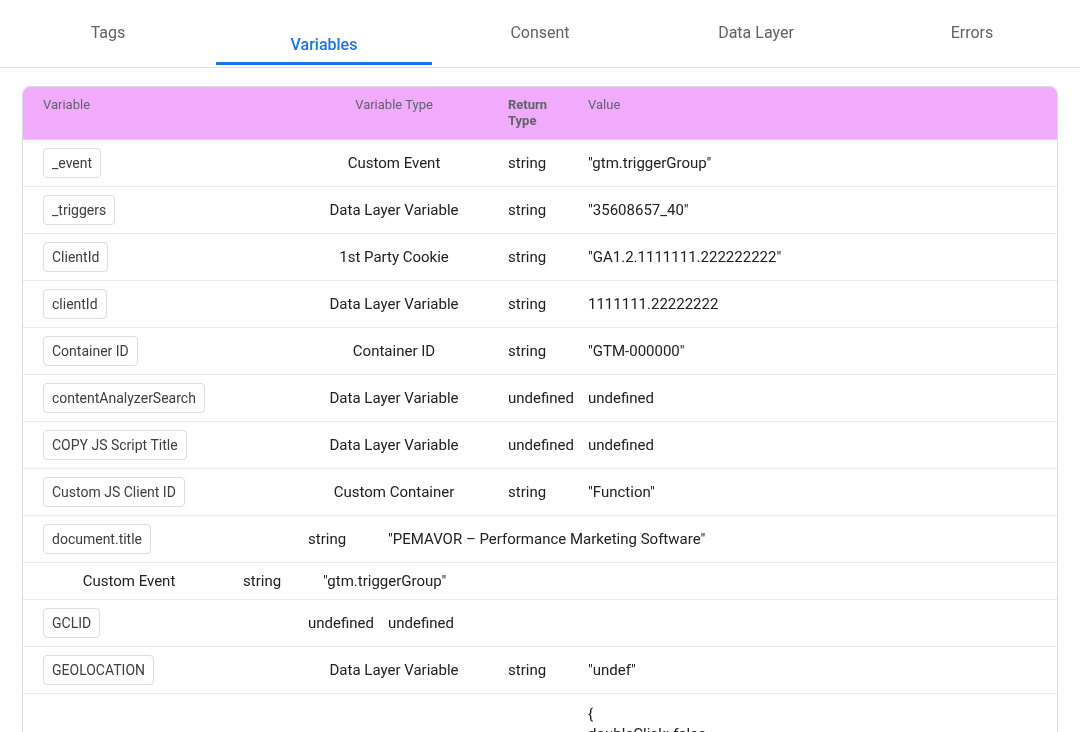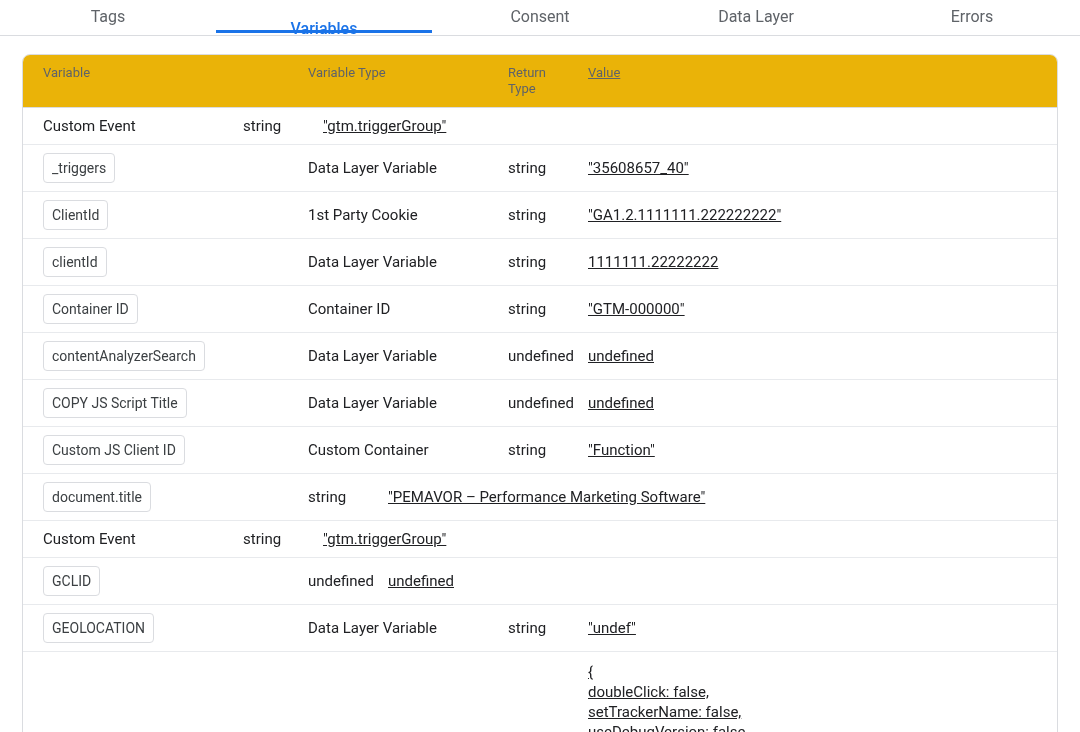--- a/index.html
+++ b/index.html
@@ -7,21 +7,21 @@
       font-family: Roboto, "Helvetica Neue", Arial, sans-serif;
       background: #fff;
       color: #202124;
       width: 1080px;
       height: 732px;
       overflow: hidden;
     }
     .tabs {
       display: flex;
       border-bottom: 1px solid #dadce0;
-      height: 36px;
+      height: 68px;
       align-items: stretch;
     }
     .tab {
       flex: 1;
       display: flex;
       align-items: center;
       justify-content: center;
       font-size: 16px;
       color: #5f6368;
       cursor: pointer;
@@ -43,29 +43,29 @@
     .panel {
       padding: 18px 22px 0 22px;
     }
     .table-wrap {
       border: 1px solid #dadce0;
       border-radius: 8px;
       overflow: hidden;
     }
     .thead {
       display: flex;
-      background: #eab308;
+      background: #f0abfc;
       border-bottom: 1px solid #dadce0;
       padding: 10px 0;
     }
     .th, .td { padding-left: 20px; padding-right: 8px; }
     .col-var { width: 265px; flex: 0 0 265px; }
-    .col-type { width: 200px; flex: 0 0 200px; }
+    .col-type { width: 200px; flex: 0 0 200px; text-align: center; }
     .col-ret { width: 80px; flex: 0 0 80px; }
-    .col-val { flex: 1; text-decoration: underline; }
+    .col-val { flex: 1; }
     .th {
       font-size: 13px;
       color: #5f6368;
       line-height: 16px;
     }
     .tbody .row {
       display: flex;
       align-items: center;
       border-bottom: 1px solid #e8eaed;
       padding: 8px 0;
@@ -101,26 +101,27 @@
     <div class="tab">Consent</div>
     <div class="tab">Data Layer</div>
     <div class="tab">Errors</div>
   </div>
 
 <div class="panel">
   <div class="table-wrap">
     <div class="thead">
       <div class="th col-var">Variable</div>
       <div class="th col-type">Variable Type</div>
-      <div class="th col-ret" style="white-space:pre-line;">Return
+      <div class="th col-ret" style="white-space:pre-line;font-weight:bold;">Return
 Type</div>
       <div class="th col-val">Value</div>
     </div>
     <div class="tbody">
         <div class="row">
+          <div class="td col-var"><span class="chip">_event</span></div>
           <div class="td col-type">Custom Event</div>
           <div class="td col-ret">string</div>
           <div class="td col-val val">"gtm.triggerGroup"</div>
         </div>
         <div class="row">
           <div class="td col-var"><span class="chip">_triggers</span></div>
           <div class="td col-type">Data Layer Variable</div>
           <div class="td col-ret">string</div>
           <div class="td col-val val">"35608657_40"</div>
         </div>

